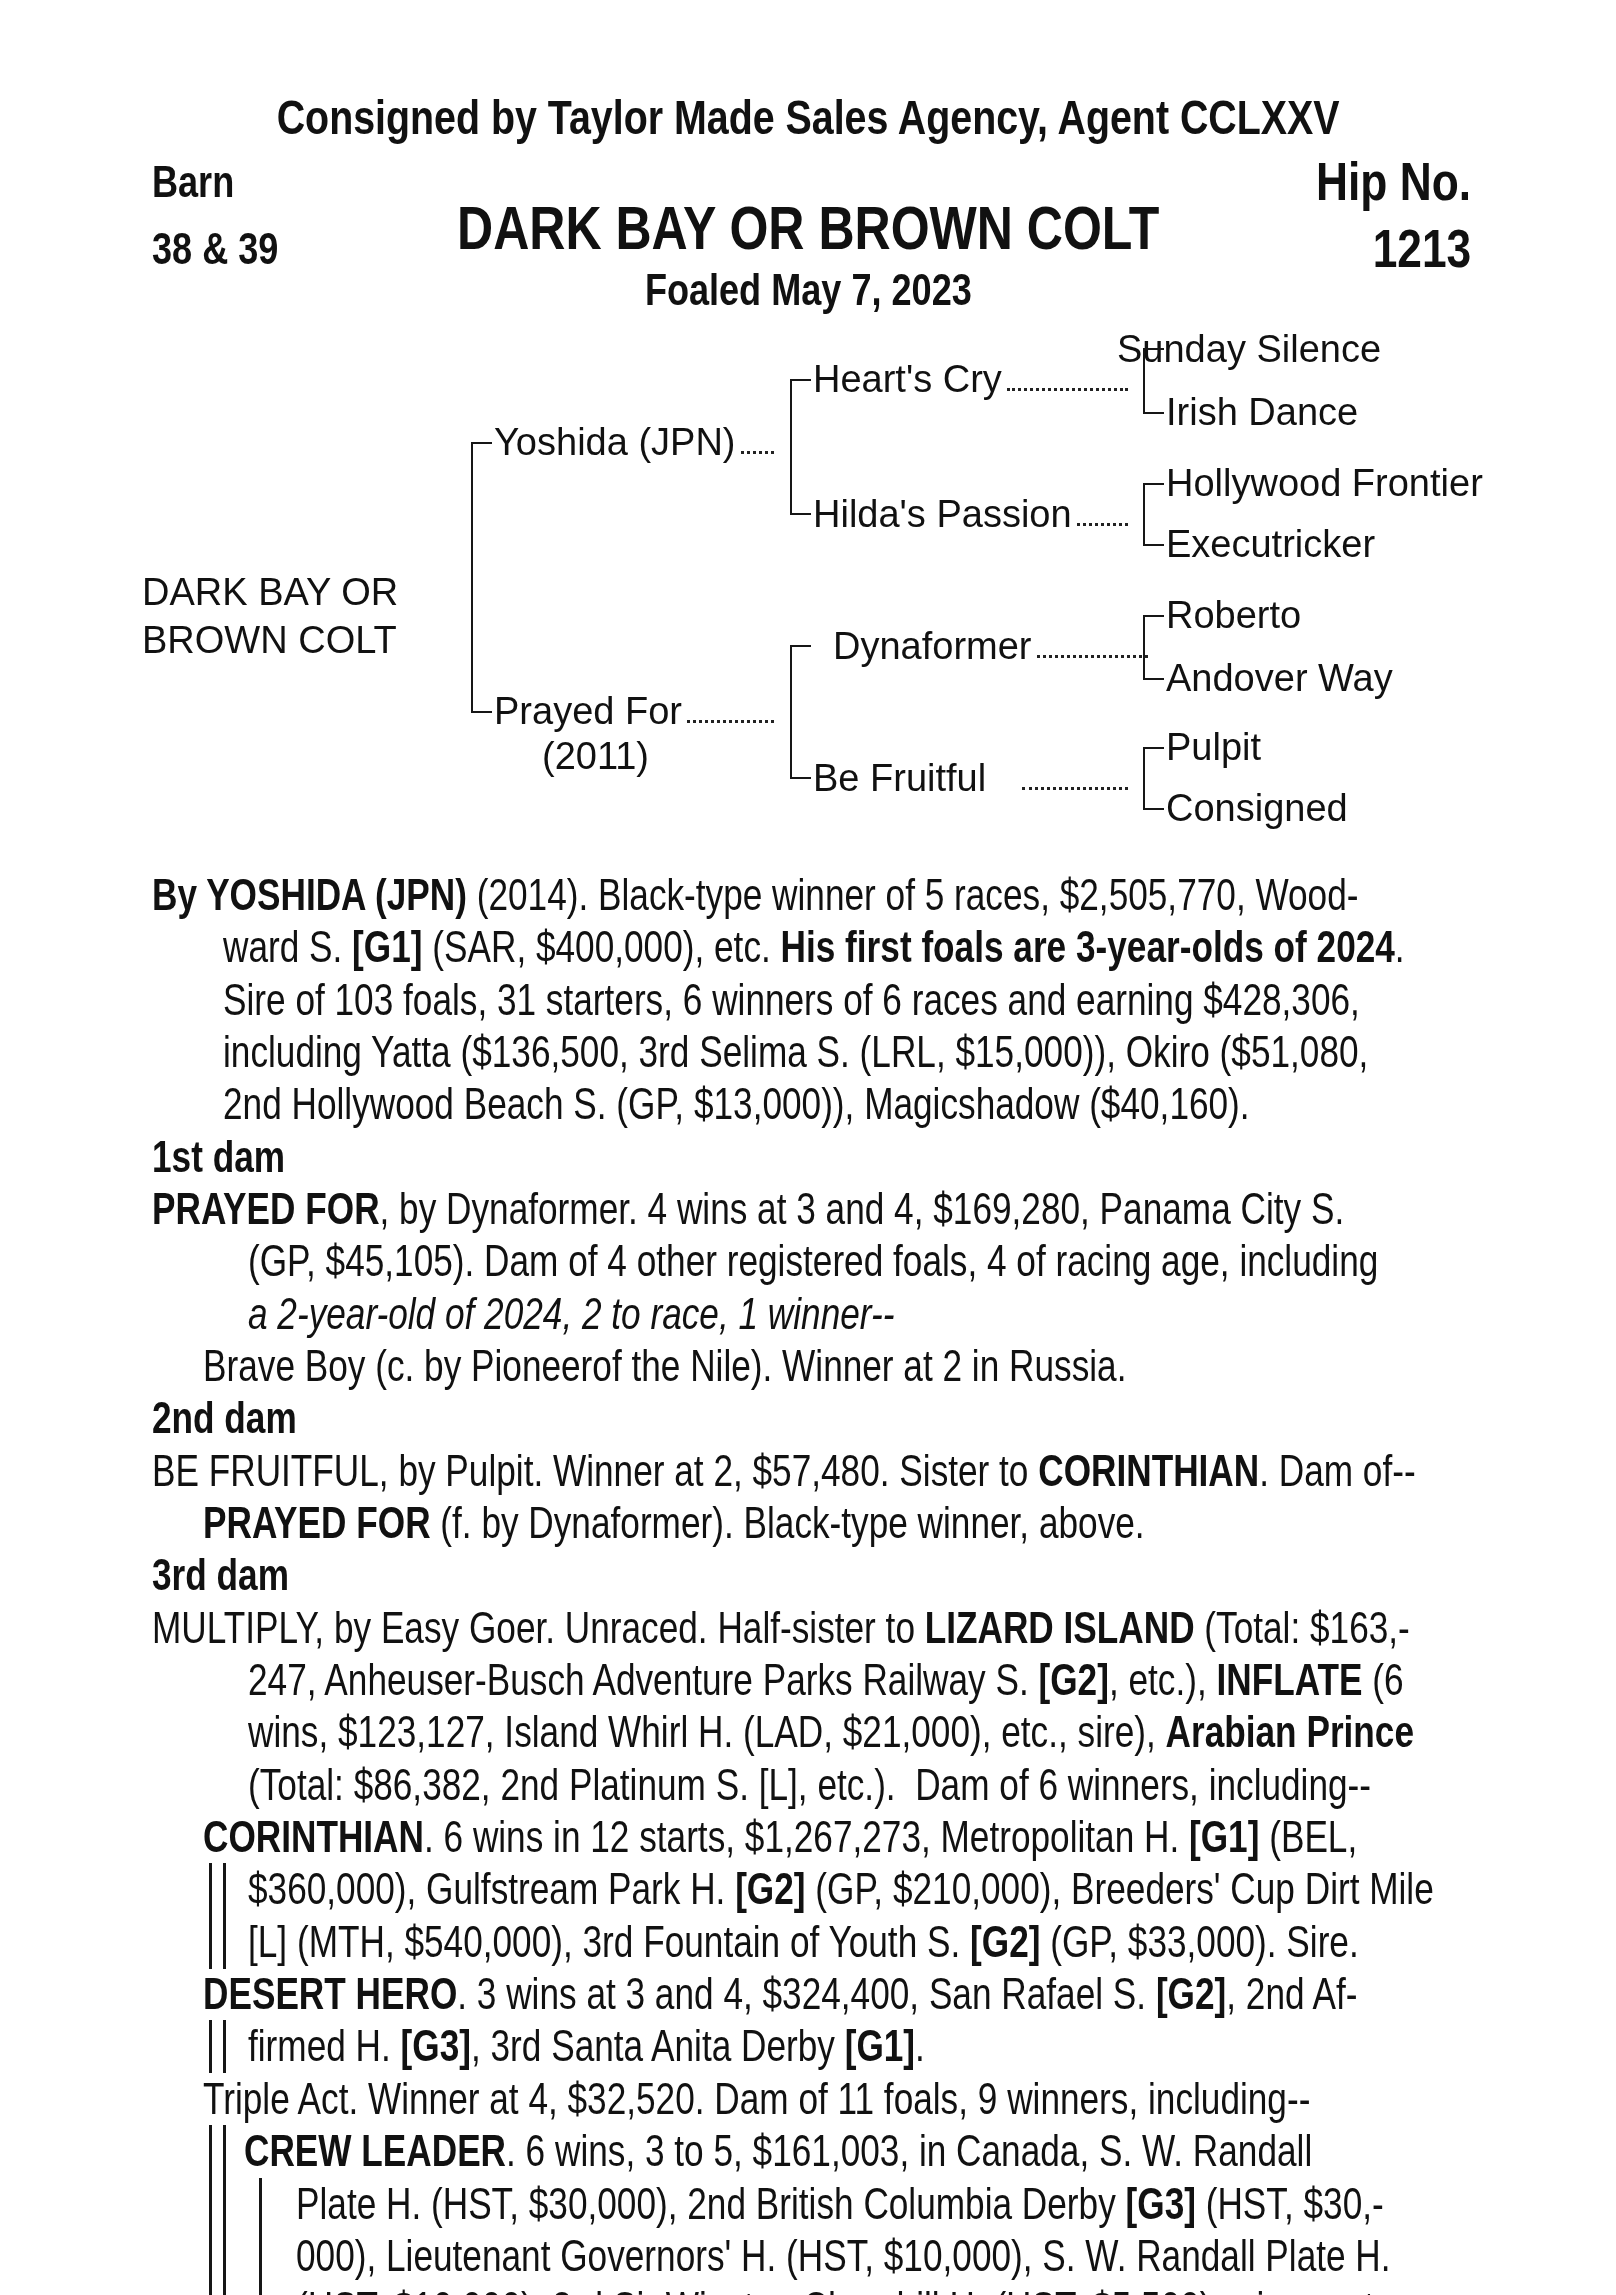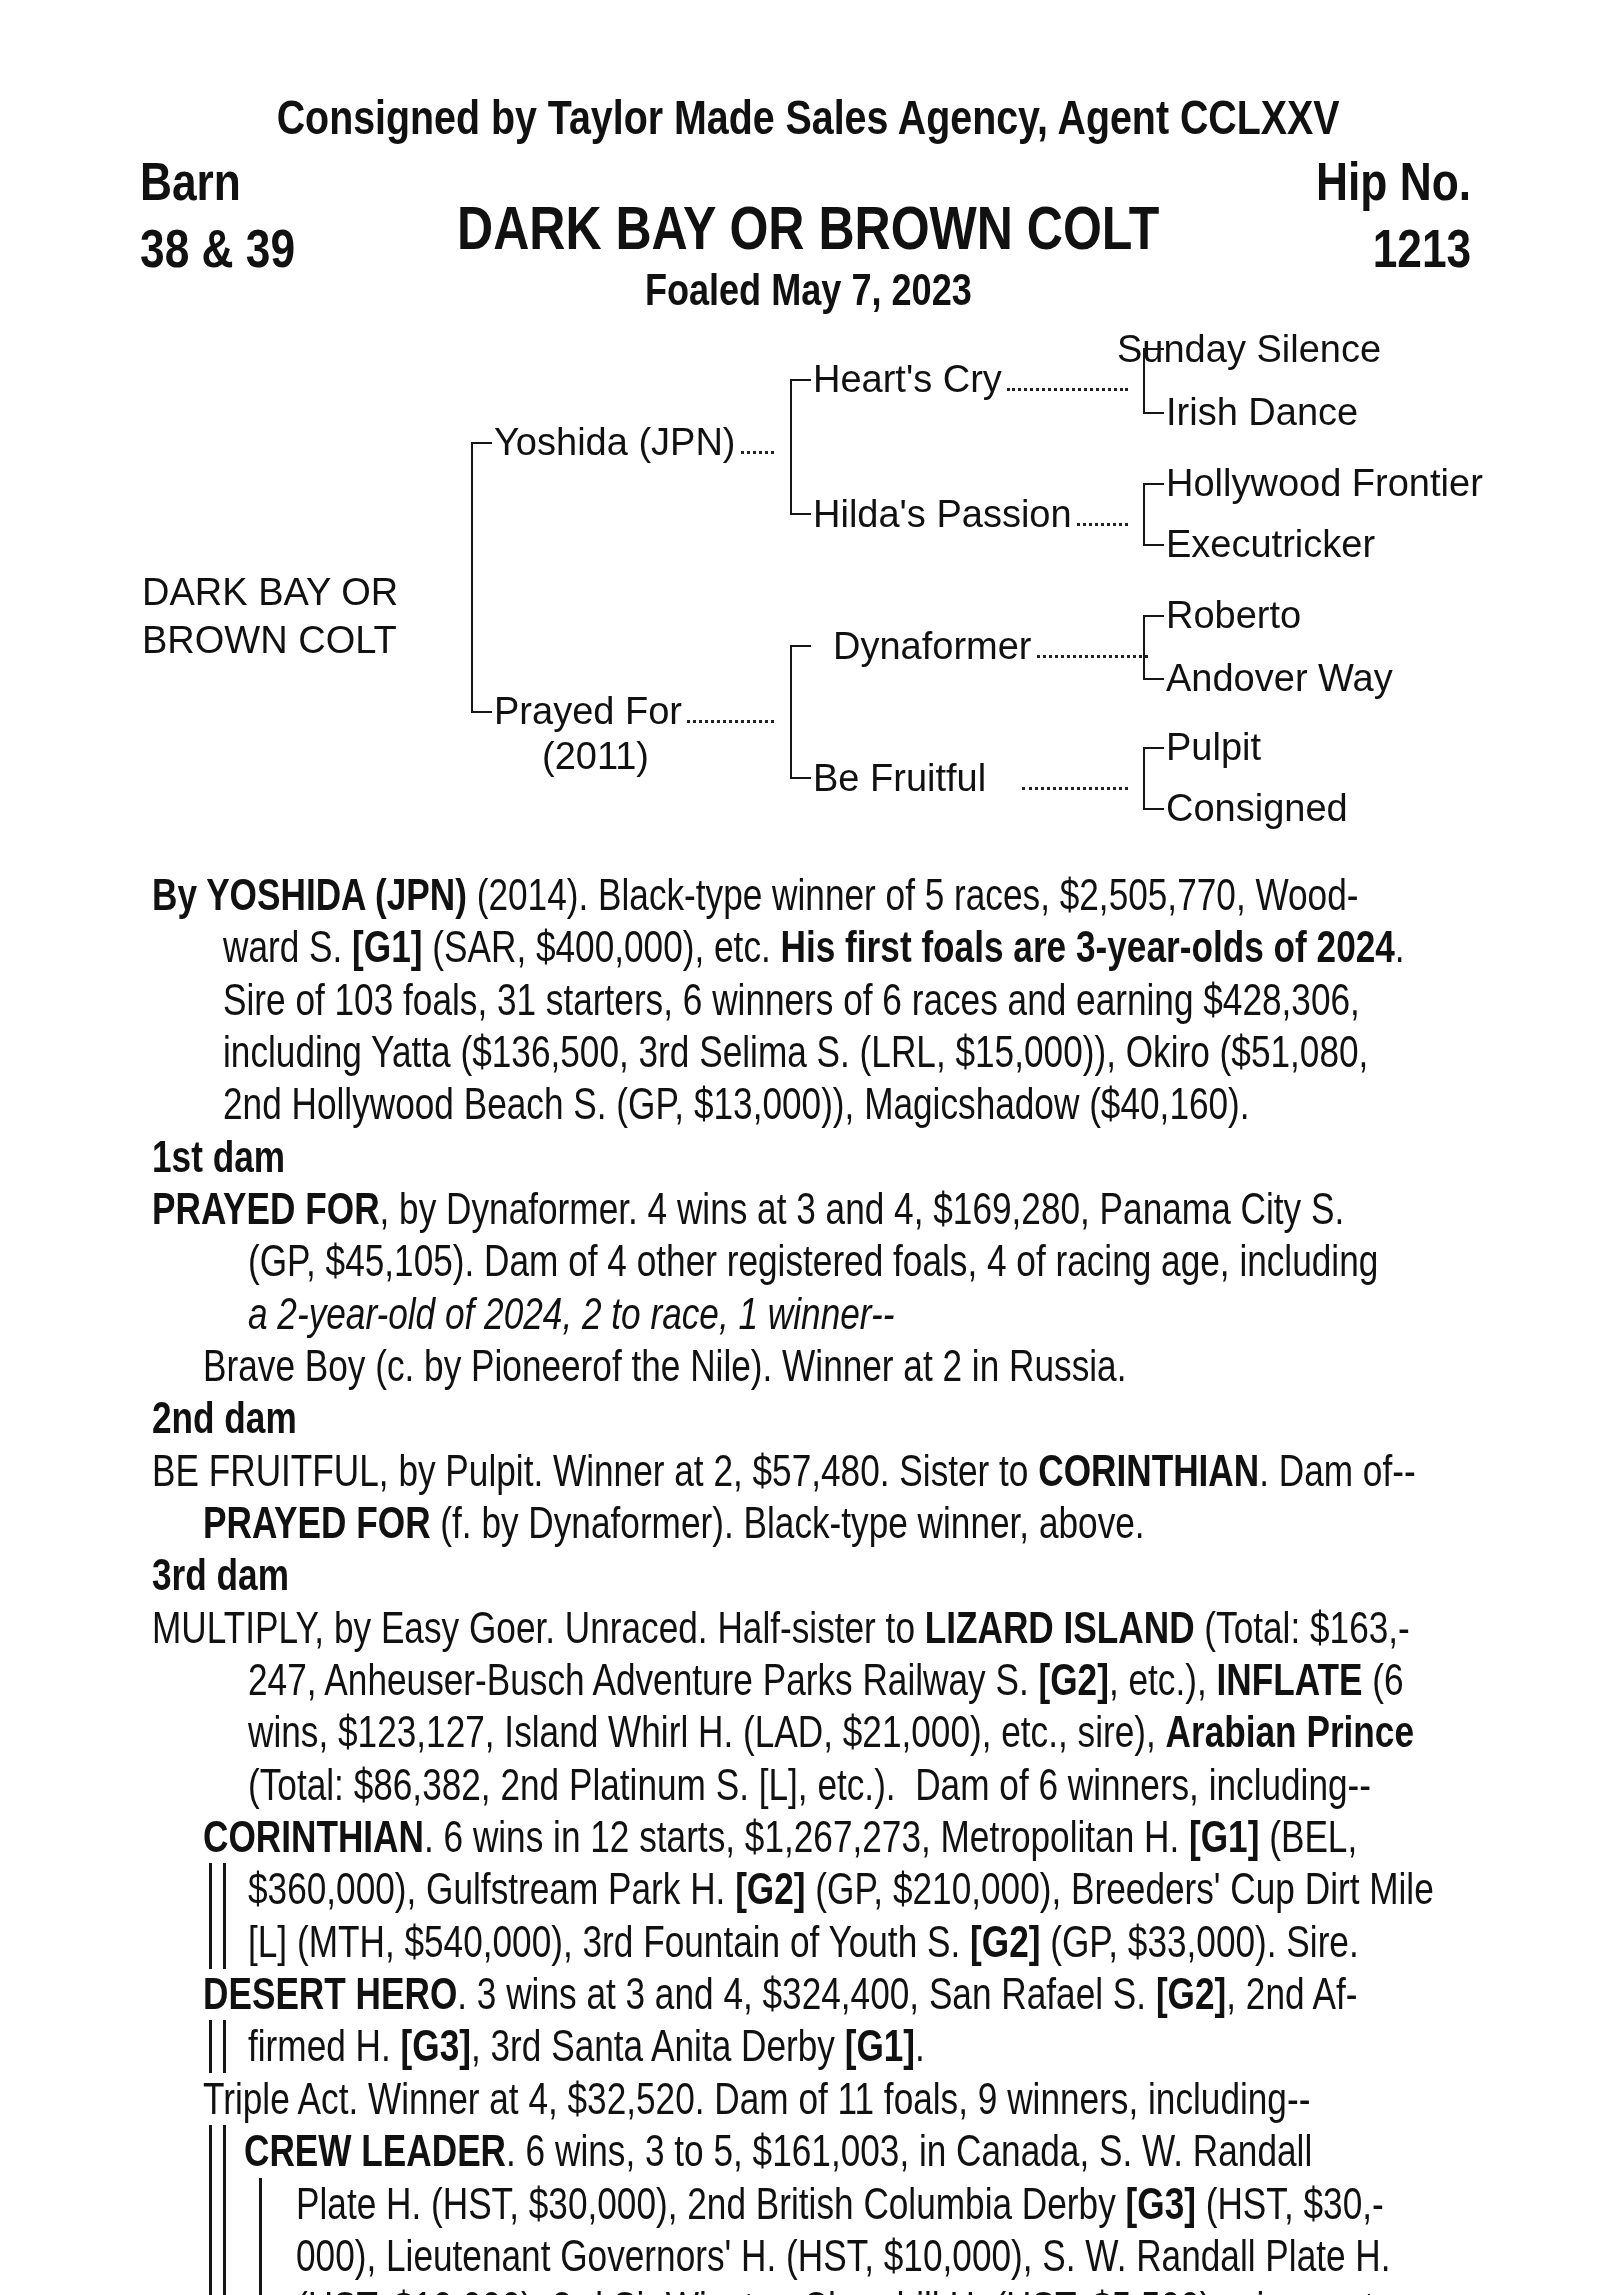--- a/index.html
+++ b/index.html
@@ -10,21 +10,21 @@
   }
   .abs{position:absolute;}
   .center{left:0;width:1616px;text-align:center;}
   .cx{display:inline-block;transform:scaleX(0.82);transform-origin:50% 50%;white-space:pre;}
   .cxl{display:inline-block;transform:scaleX(0.82);transform-origin:0 50%;white-space:pre;}
   .cxr{display:inline-block;transform:scaleX(0.82);transform-origin:100% 50%;white-space:pre;}
   .b{font-weight:bold;}
 
   
   #consignor{top:90px;font-size:48px;font-weight:bold;}
-  #barn{left:140px;top:148px;font-size:54px;font-weight:bold;line-height:67px;}
+  #barn{left:152px;top:148px;font-size:44px;font-weight:bold;line-height:67px;}
   #hip{right:145px;top:148px;font-size:54px;font-weight:bold;line-height:67px;text-align:right;}
   #title{top:193px;font-size:61px;font-weight:bold;}
   #foaled{top:265px;font-size:44px;font-weight:bold;}
 
   
   #pedigree{position:absolute;left:0;top:0;width:1616px;height:872px;}
   .pnode{position:absolute;height:41px;display:flex;align-items:flex-end;font-size:38px;line-height:41px;white-space:pre;}
   .pname{white-space:pre;}
   .pleader{flex:1 1 auto;min-width:0;border-bottom:3.2px dotted #222;margin:0 2.8px 9.2px 5.5px;}
   .pv{position:absolute;width:2.3px;background:#161616;}

